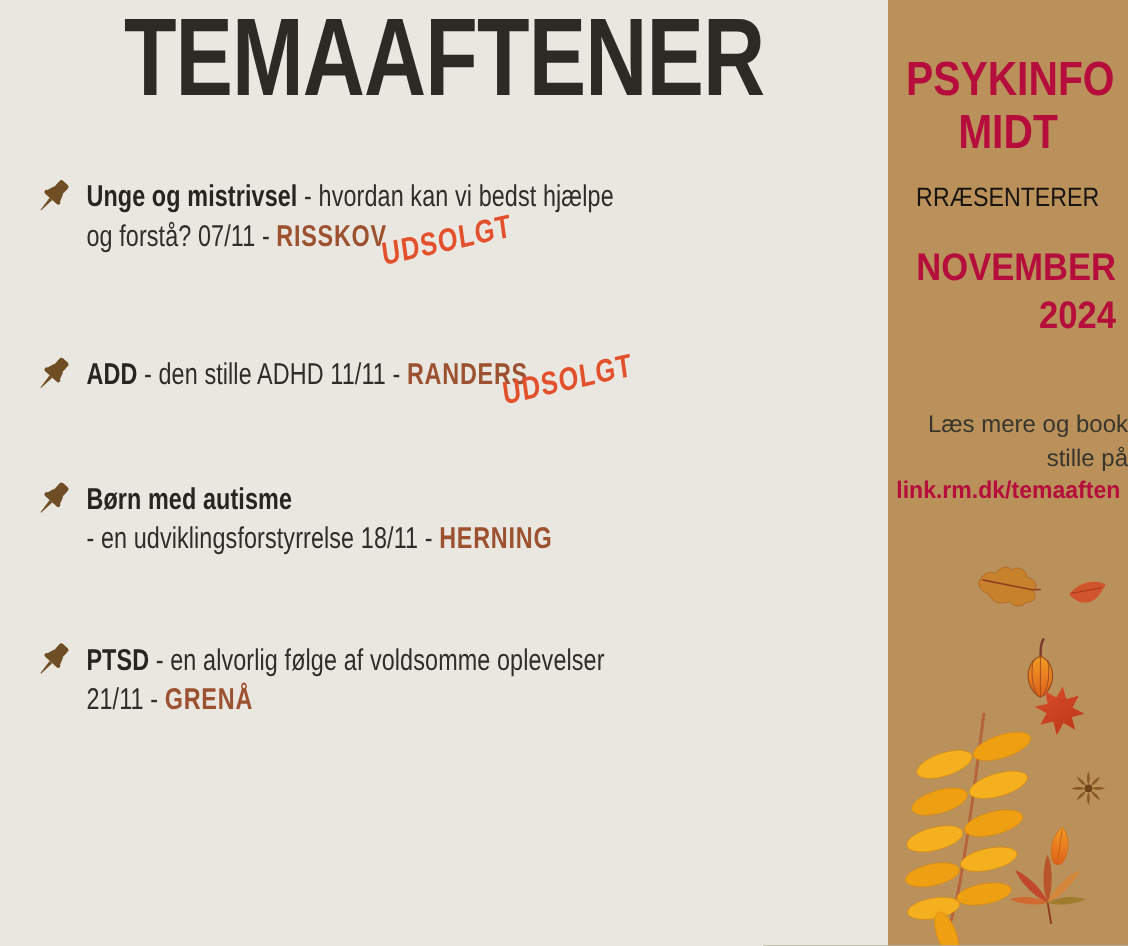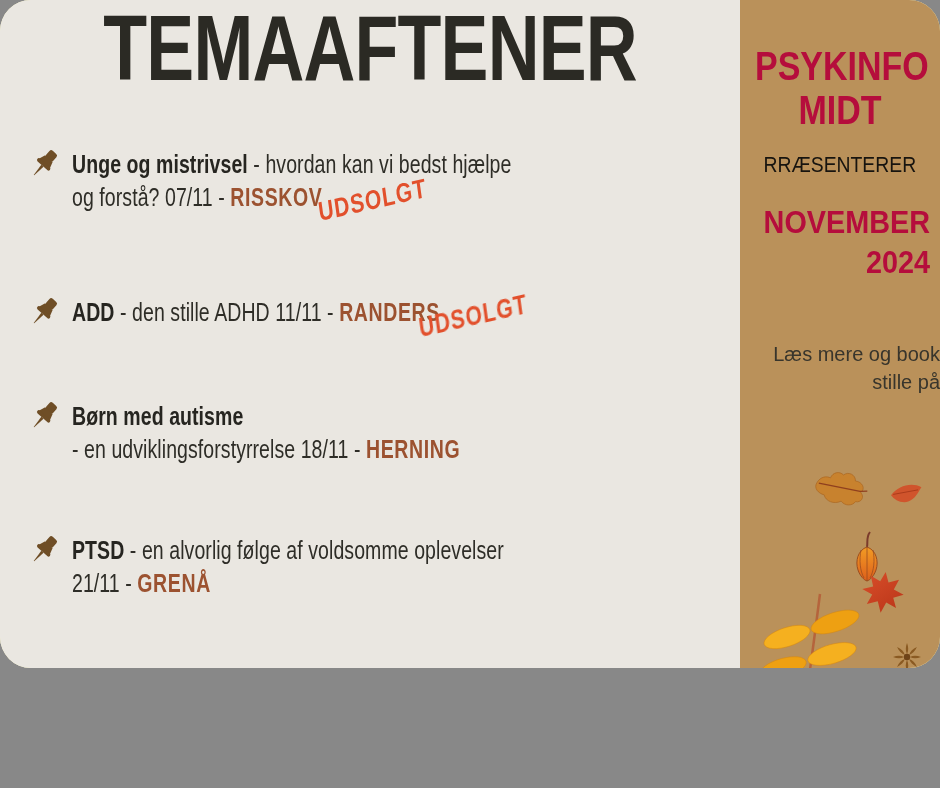--- a/index.html
+++ b/index.html
@@ -1,17 +1,17 @@
 <!DOCTYPE html>
 <html><head>
 <meta charset="utf-8">
 <style>
   html,body{margin:0;padding:0;background:#888;}
-  .poster{position:relative;width:940px;height:668px;overflow:hidden;
-          font-family:"Liberation Sans",sans-serif;background:#fef9c3;border-radius:31px;}
+  .poster{position:relative;width:940px;height:788px;overflow:hidden;
+          font-family:"Liberation Sans",sans-serif;background:#fef9c3;}
   
   .main{position:absolute;left:0;top:0;width:740px;height:788px;background:#eae7e1;}
   .title{position:absolute;top:2px;left:0;width:740px;text-align:center;margin:0;}
   .title span{display:inline-block;font-size:92px;font-weight:bold;color:#2b2a24;
               letter-spacing:-1px;transform:scaleX(0.78);transform-origin:50% 50%;
               white-space:nowrap;line-height:1.0;}
   .event{position:absolute;left:0;width:740px;}
   .pin{position:absolute;left:24px;top:-4px;width:40px;height:40px;}
   .etext{position:relative;margin-left:72px;width:830px;
          transform:scaleX(0.78);transform-origin:0 0;
@@ -113,20 +113,21 @@
     </div>
     <div class="sb presents"><span>RRÆSENTERER</span></div>
     <div class="sb month">
       <div>NOVEMBER</div>
       <div>2024</div>
     </div>
     <div class="sb info">
       <div>Læs mere og book</div>
       <div>stille på</div>
     </div>
+    <div class="sb link"><span>link.rm.dk/temaaften</span></div>
 
     <svg class="leaves" viewBox="0 0 200 788">
       <defs>
         <linearGradient id="gradO" x1="0" y1="0" x2="0" y2="1">
           <stop offset="0" stop-color="#f29c24"></stop>
             <stop offset="1" stop-color="#dd5f1b"></stop>
         </linearGradient>
         <linearGradient id="gradR" x1="0" y1="0" x2="1" y2="1">
           <stop offset="0" stop-color="#d94f2a"></stop>
             <stop offset="1" stop-color="#b93418"></stop>

